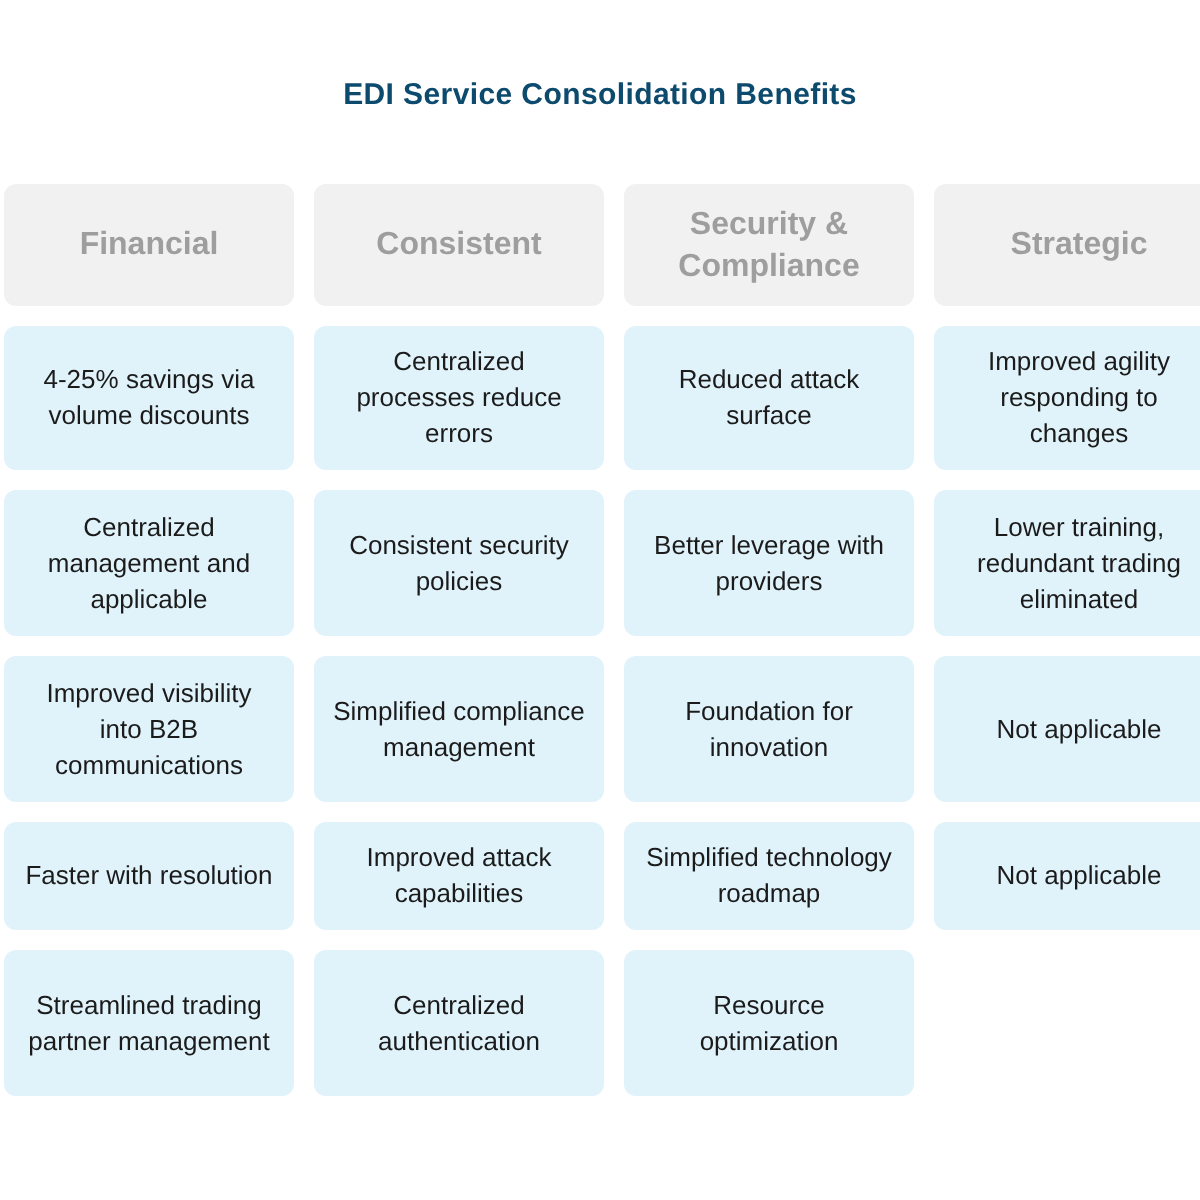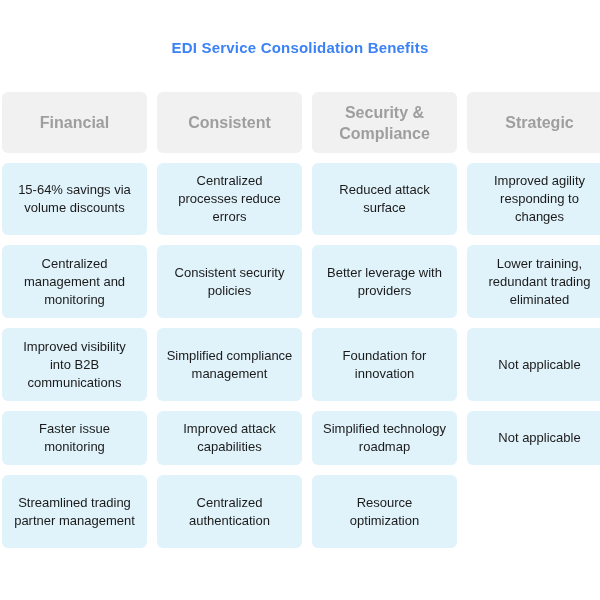--- a/index.html
+++ b/index.html
@@ -16,21 +16,21 @@
   }
   .page-title {
     position: absolute;
     top: 38px;
     left: 0;
     width: 600px;
     text-align: center;
     font-size: 15px;
     line-height: 20px;
     font-weight: 700;
-    color: #3b82f6;
+    color: #0c4a6e;
     letter-spacing: 0.2px;
   }
   .benefits-grid {
     position: absolute;
     left: 2px;
     top: 92px;
     display: grid;
     grid-template-columns: repeat(4, 145px);
     grid-template-rows: 61px 72px 73px 73px 54px 73px;
     column-gap: 10px;
@@ -64,36 +64,36 @@
 
 <div class="page-title">EDI Service Consolidation Benefits</div>
 
 <div class="benefits-grid">
 
   <div class="cell header-cell">Financial</div>
   <div class="cell header-cell">Consistent</div>
   <div class="cell header-cell">Security &amp; Compliance</div>
   <div class="cell header-cell">Strategic</div>
 
-  <div class="cell body-cell">15-64% savings via volume discounts</div>
+  <div class="cell body-cell">4-25% savings via volume discounts</div>
   <div class="cell body-cell">Centralized processes reduce errors</div>
   <div class="cell body-cell">Reduced attack surface</div>
   <div class="cell body-cell">Improved agility responding to changes</div>
 
-  <div class="cell body-cell">Centralized management and monitoring</div>
+  <div class="cell body-cell">Centralized management and applicable</div>
   <div class="cell body-cell">Consistent security policies</div>
   <div class="cell body-cell">Better leverage with providers</div>
 
   <div class="cell body-cell">Lower training, redundant trading eliminated</div>
   <div class="cell body-cell">Improved visibility into B2B communications</div>
   <div class="cell body-cell">Simplified compliance management</div>
   <div class="cell body-cell">Foundation for innovation</div>
 
   <div class="cell body-cell">Not applicable</div>
-  <div class="cell body-cell">Faster issue monitoring</div>
+  <div class="cell body-cell">Faster with resolution</div>
   <div class="cell body-cell">Improved attack capabilities</div>
   <div class="cell body-cell">Simplified technology roadmap</div>
 
   <div class="cell body-cell">Not applicable</div>
   <div class="cell body-cell">Streamlined trading partner management</div>
   <div class="cell body-cell">Centralized authentication</div>
   <div class="cell body-cell">Resource optimization</div>
 </div>
 
 </body></html>

